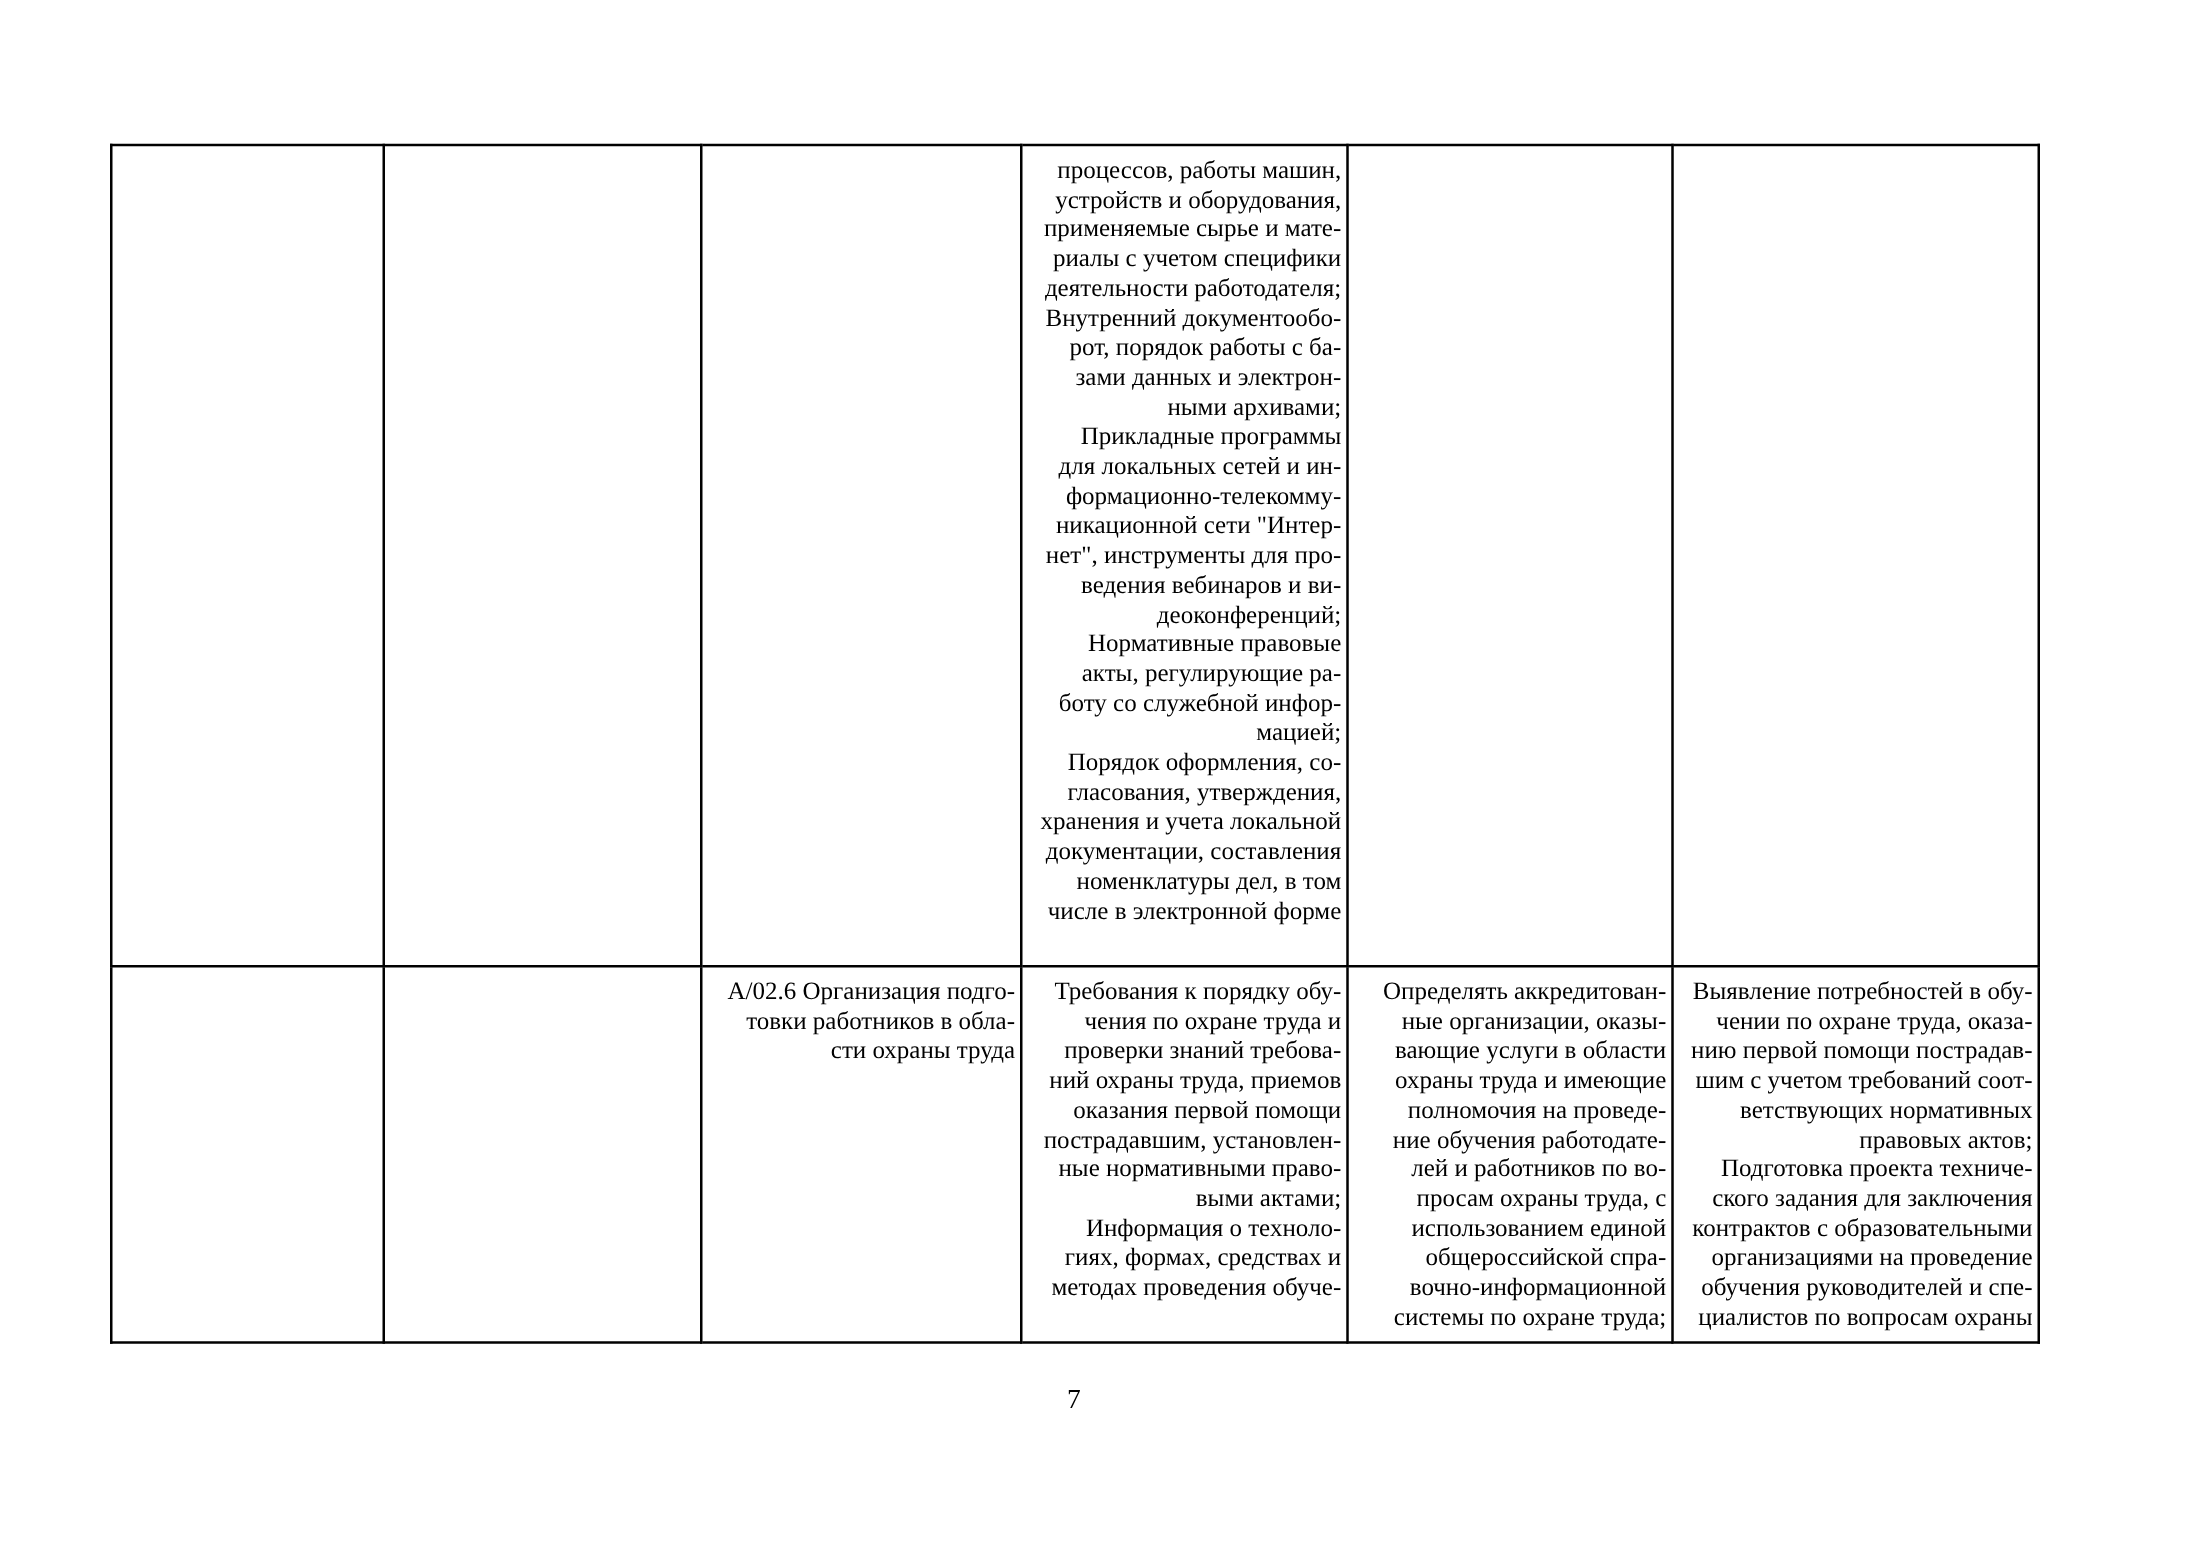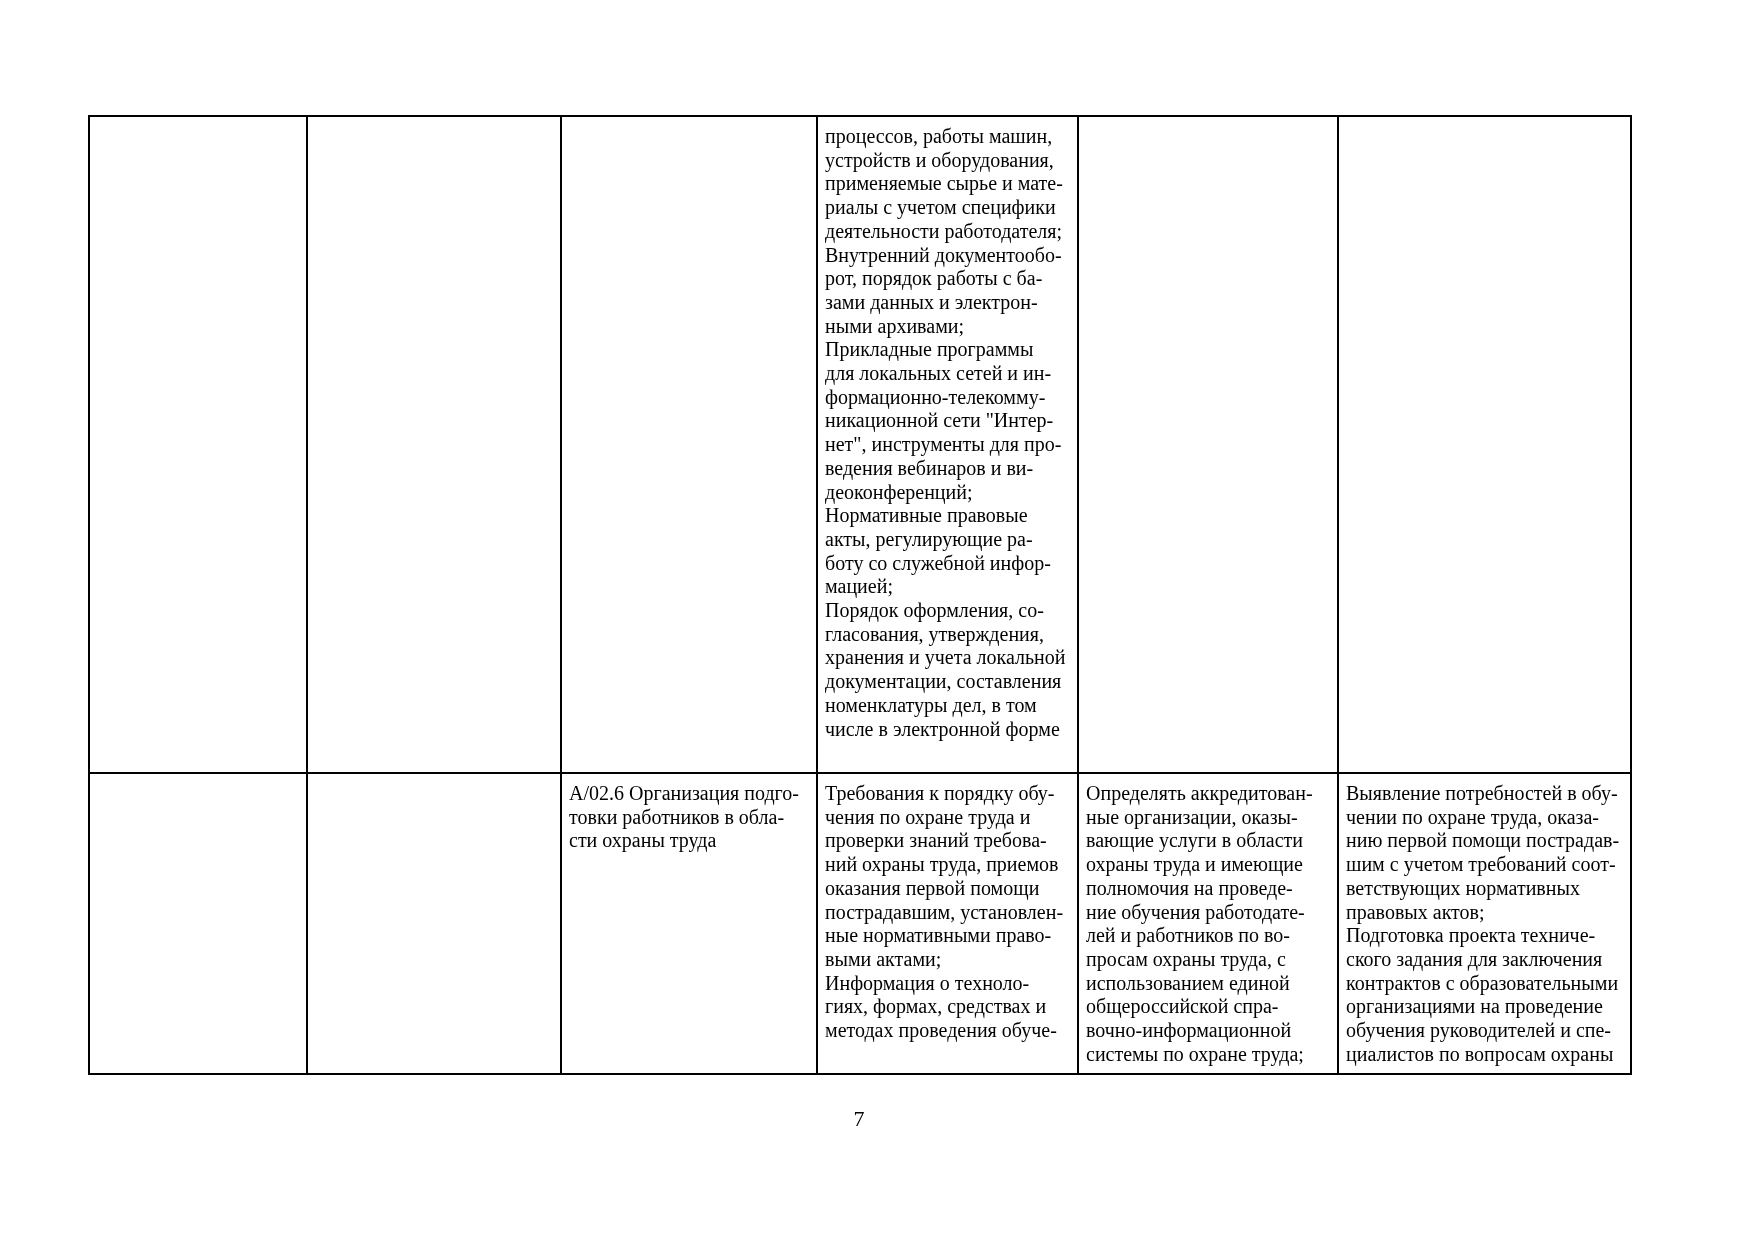--- a/index.html
+++ b/index.html
@@ -16,20 +16,21 @@
     background: #ffffff;
     overflow: hidden;
   }
   table.doc-table {
     position: absolute;
     left: 88px;
     top: 115px;
     border-collapse: collapse;
     table-layout: fixed;
     width: 1542px;
+    text-align: right;
   }
   table.doc-table td {
     border: 2px solid #000000;
     vertical-align: top;
     padding: 8px 4px 2px 7px;
     font-size: 20px;
     line-height: 23.7px;
     white-space: pre-line;
     overflow: hidden;
     letter-spacing: 0;

